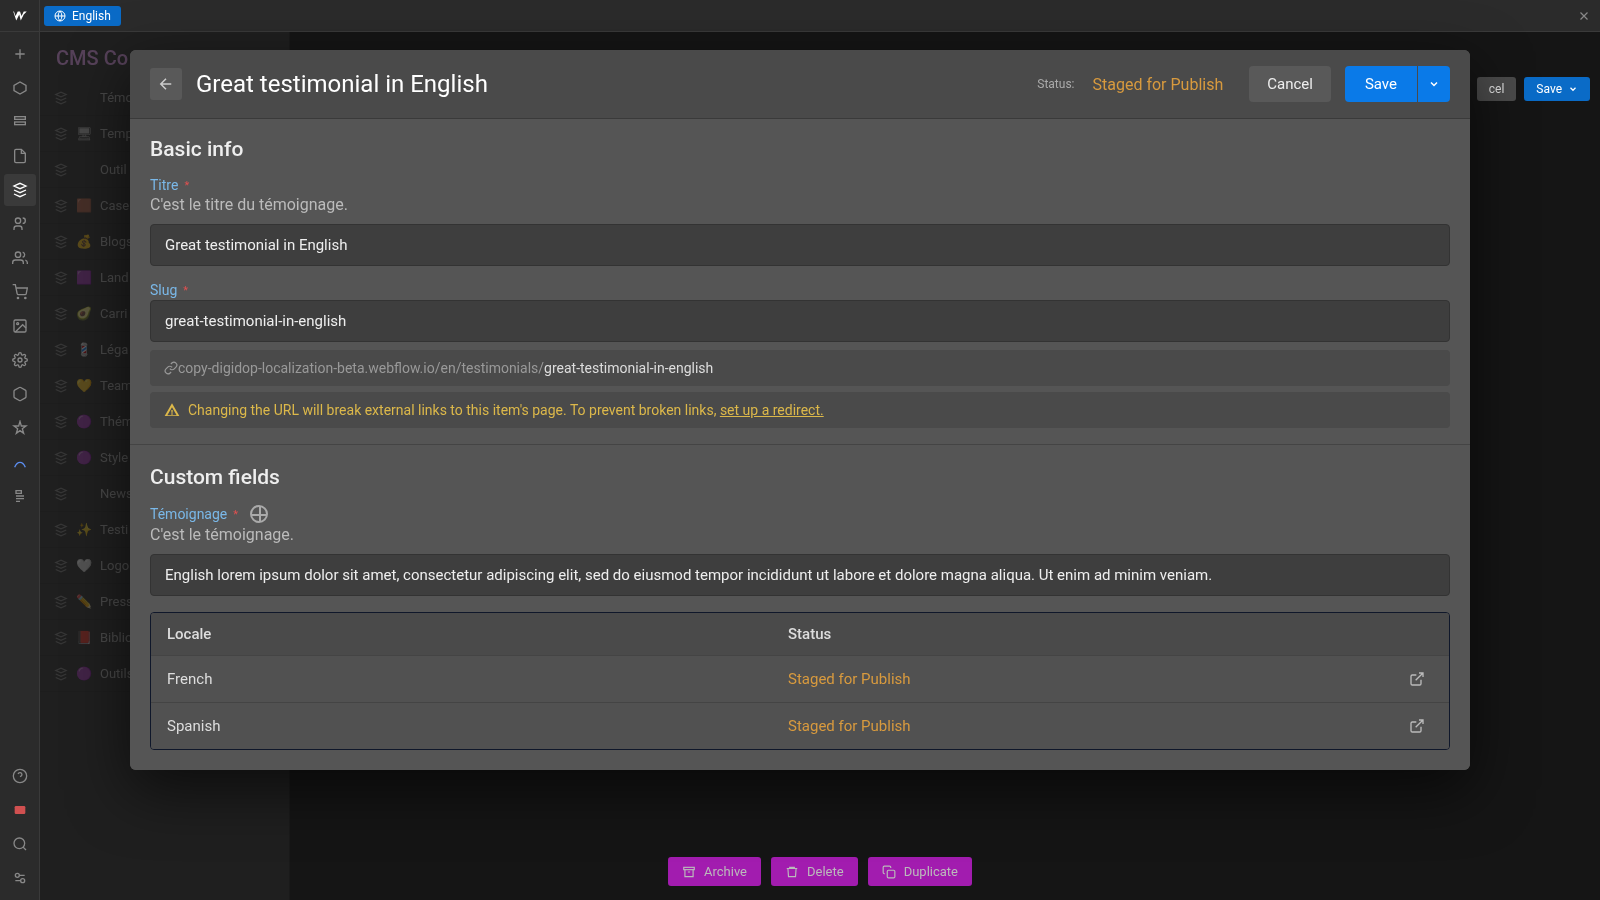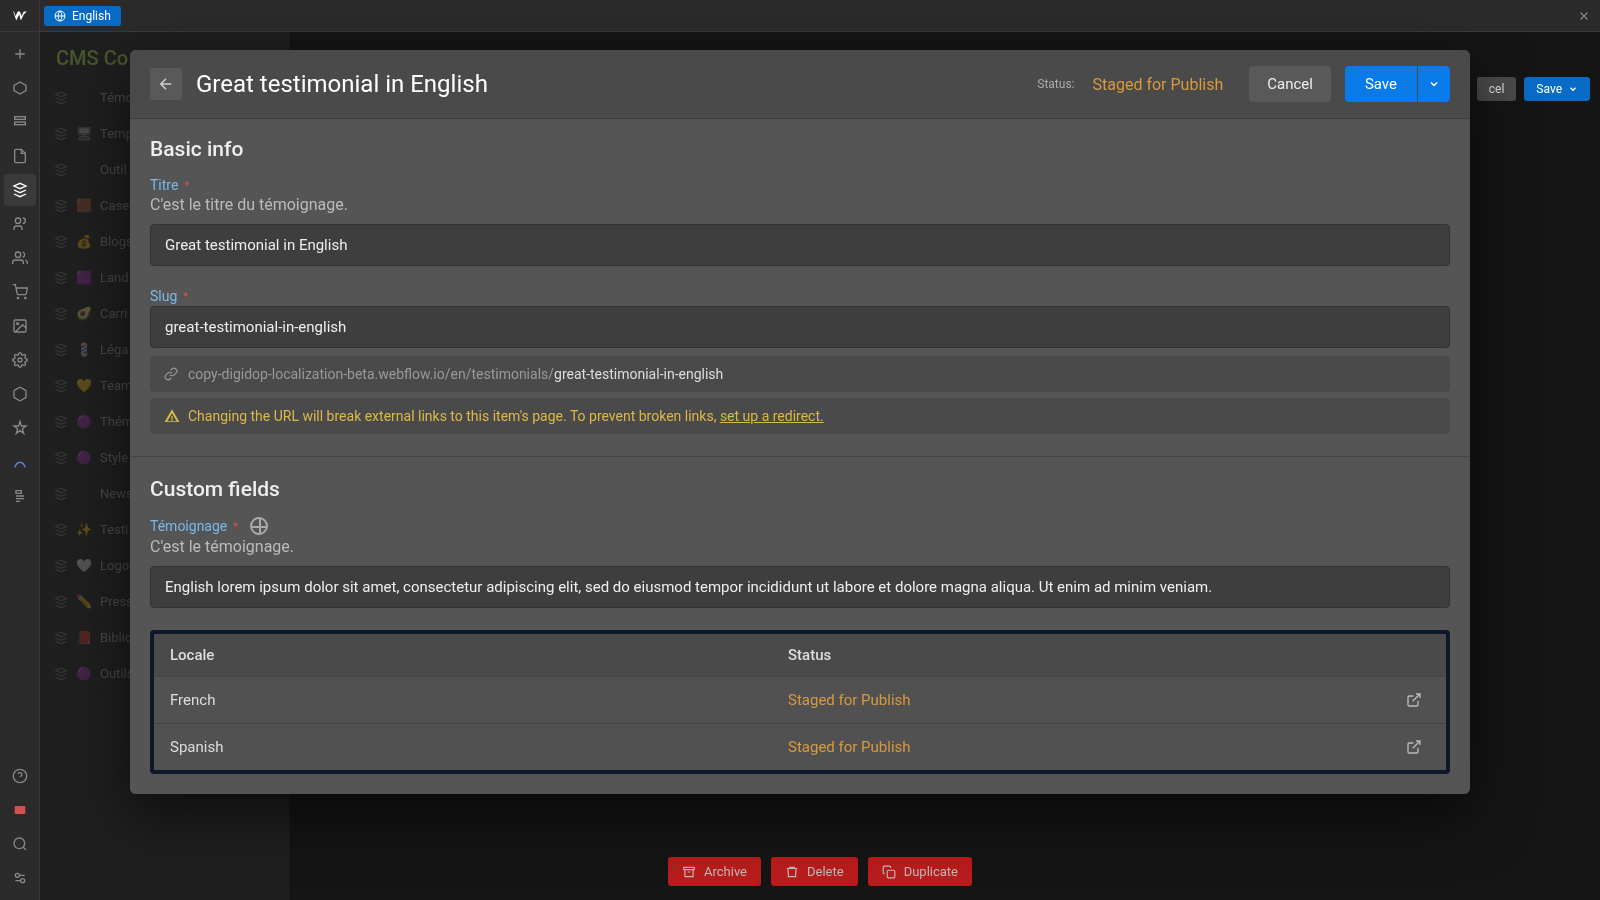--- a/index.html
+++ b/index.html
@@ -12,67 +12,67 @@
 .top-close { margin-left: auto; width: 32px; height: 32px; display: flex; align-items: center; justify-content: center; color: #888; }
 
 
 .left-rail { position: absolute; left: 0; top: 32px; width: 40px; bottom: 0; background: #2b2b2b; border-right: 1px solid #3a3a3a; display: flex; flex-direction: column; align-items: center; padding-top: 6px; gap: 2px; }
 .rail-icon { width: 32px; height: 32px; display: flex; align-items: center; justify-content: center; color: #888; border-radius: 3px; }
 .rail-icon.active { background: #3a3a3a; color: #fff; }
 .rail-bottom { margin-top: auto; display: flex; flex-direction: column; align-items: center; gap: 2px; padding-bottom: 6px; }
 
 
 .coll-panel { position: absolute; left: 40px; top: 32px; width: 250px; bottom: 0; background: #3a3a3a; border-right: 1px solid #2a2a2a; overflow-y: auto; }
-.coll-title { padding: 14px 16px 10px; font-size: 20px; font-weight: 500; color: #bef264; display: flex; align-items: flex-end; justify-content: space-between; }
+.coll-title { padding: 14px 16px 10px; font-size: 20px; font-weight: 500; color: #f0abfc; display: flex; align-items: flex-end; justify-content: space-between; }
 .coll-item { padding: 10px 14px; font-size: 13px; color: #c0c0c0; display: flex; align-items: center; gap: 8px; border-bottom: 1px solid #333; }
 .coll-item .stack-ico { width: 14px; height: 14px; color: #888; flex-shrink: 0; }
 .coll-item .emoji { width: 16px; display: inline-block; }
 .coll-item .count { margin-left: auto; color: #777; font-size: 11px; }
 
 
 .dimmer { position: absolute; left: 40px; right: 0; top: 32px; bottom: 0; background: rgba(20,20,20,0.7); }
 
 
 .back-toolbar { position: absolute; left: 290px; right: 10px; top: 44px; height: 26px; display: flex; align-items: center; justify-content: flex-end; gap: 8px; }
 .btn-flat { background: #4a4a4a; color: #ddd; font-size: 12px; padding: 5px 12px; border-radius: 3px; }
 .btn-blue { background: #0a6bc7; color: #fff; font-size: 12px; padding: 5px 12px; border-radius: 3px; display: flex; align-items: center; gap: 6px; }
 
 .back-actions { position: absolute; left: 50%; transform: translateX(-50%); bottom: 14px; display: flex; gap: 10px; }
-.act-btn { background: #b91c1c; color: #bbb; padding: 7px 14px; font-size: 13px; border-radius: 3px; display: flex; align-items: center; gap: 8px; }
+.act-btn { background: #a21caf; color: #bbb; padding: 7px 14px; font-size: 13px; border-radius: 3px; display: flex; align-items: center; gap: 8px; }
 
 
 .modal { position: absolute; left: 130px; right: 130px; top: 50px; border-radius: 6px; background: #555; box-shadow: 0 20px 60px rgba(0,0,0,0.6); overflow: hidden; }
 .modal-head { background: #4a4a4a; padding: 16px 20px; display: flex; align-items: center; gap: 14px; border-bottom: 1px solid #3a3a3a; }
 .back-btn { width: 32px; height: 32px; background: #595959; border-radius: 3px; display: flex; align-items: center; justify-content: center; }
 .modal-title { font-size: 24px; color: #fff; font-weight: 400; flex: 1; }
 .status-lbl { font-size: 12px; color: #aaa; }
 .status-val { font-size: 16px; color: #d89a3e; margin-left: 4px; margin-right: 12px; }
 .m-cancel { background: #595959; color: #eee; padding: 9px 18px; border-radius: 4px; font-size: 15px; }
 .m-save { background: #0a7ae8; color: #fff; padding: 9px 20px; border-radius: 4px 0 0 4px; font-size: 15px; }
 .m-save-dd { background: #0a7ae8; color: #fff; padding: 9px 10px; border-radius: 0 4px 4px 0; margin-left: 1px; display: flex; align-items: center; }
 
 .modal-body { background: #555; padding: 18px 20px 20px; }
 .section-h { font-size: 21px; color: #eee; font-weight: 500; margin-bottom: 16px; }
 .fld-label { font-size: 14px; color: #7ab8e8; margin-bottom: 2px; display: flex; align-items: center; gap: 6px; }
 .req-star { color: #e05050; font-size: 11px; vertical-align: super; }
 .fld-help { font-size: 16px; color: #bbb; margin-bottom: 10px; }
 .text-input { width: 100%; background: #3e3e3e; border: 1px solid #333; color: #eee; padding: 11px 14px; border-radius: 4px; font-size: 15px; outline: none; }
-.url-row { background: #4a4a4a; border-radius: 4px; padding: 10px 14px; font-size: 14px; color: #999; margin-top: 8px; display: flex; align-items: center; gap: 10px; }
+.url-row { background: #4a4a4a; border-radius: 4px; padding: 10px 14px; font-size: 14px; color: #999; margin-top: 8px; display: flex; align-items: center; }
 .url-slug { color: #ddd; }
 .warn-row { background: #4a4a4a; border-radius: 4px; padding: 10px 14px; font-size: 14px; color: #dcb84a; margin-top: 6px; display: flex; align-items: center; gap: 8px; }
 .warn-link { color: #dcb84a; text-decoration: underline; }
 
-.field-block { margin-bottom: 22px; }
+.field-block { margin-bottom: 16px; }
 .divider { height: 1px; background: #444; margin: 10px -20px 20px; }
 
 .globe-ico { width: 18px; height: 18px; border: 2px solid #aaa; border-radius: 50%; position: relative; display: inline-flex; align-items: center; justify-content: center; margin-left: 6px; }
 .globe-ico::before { content: ""; position: absolute; width: 2px; height: 14px; background: #aaa; left: 7px; }
 .globe-ico::after { content: ""; position: absolute; width: 14px; height: 2px; background: #aaa; top: 7px; }
 
-.locale-table { border: 4px solid #0f172a; border-radius: 4px; margin-top: 14px; overflow: hidden; }
+.locale-table { border: 1px solid #0f172a; border-radius: 4px; margin-top: 14px; overflow: hidden; }
 .lt-head { display: flex; background: #4a4a4a; padding: 12px 16px; font-size: 15px; color: #ddd; font-weight: 500; }
 .lt-row { display: flex; background: #515151; padding: 14px 16px; border-top: 1px solid #444; align-items: center; }
 .lt-col1 { flex: 1; color: #ddd; font-size: 15px; }
 .lt-col2 { flex: 1; color: #d89a3e; font-size: 15px; }
 .lt-open { width: 24px; color: #bbb; }
 
 svg { display: block; }
 </style>
 </head>
 <body>

